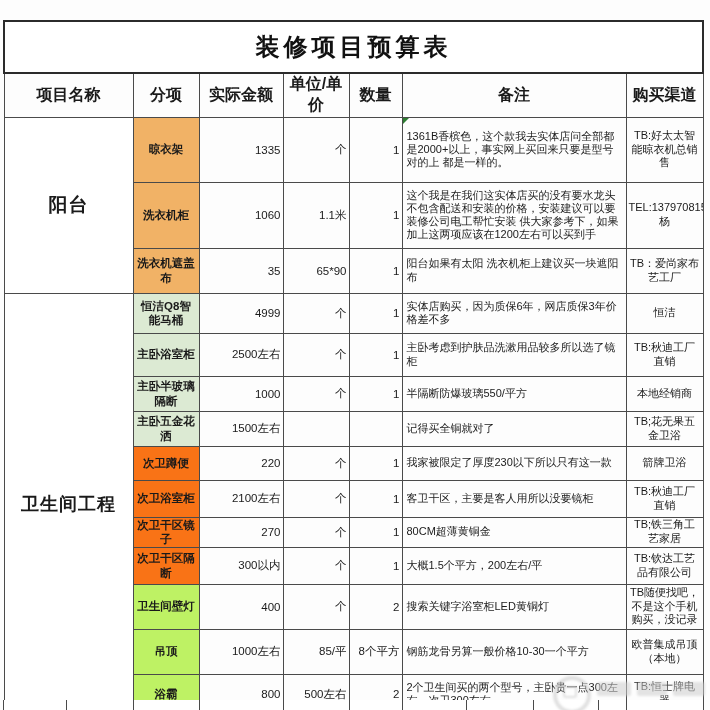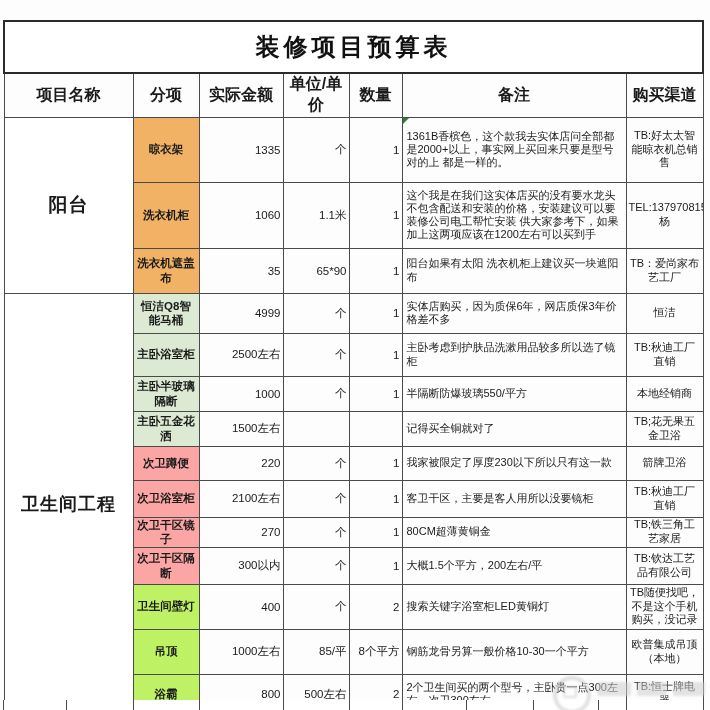--- a/index.html
+++ b/index.html
@@ -15,21 +15,21 @@
     font-family:"Liberation Serif", serif;font-size:24px;font-weight:600;
     text-align:center;letter-spacing:4px;color:#111;
   }
   .group-cell{
     background:#ffffff;text-align:center;font-weight:bold;font-size:18px;letter-spacing:1px;
   }
   .group-balcony{font-size:19px;}
   .item-cell{font-size:11.5px;font-weight:600;text-align:center;line-height:1.25;}
   .tint-orange{background:#f1b266;}
   .tint-green{background:#dcead3;}
-  .tint-blue{background:#fca5a5;}
+  .tint-blue{background:#f97316;}
   .tint-gray{background:#bef264;}
   .num-cell,.unit-cell,.qty-cell{font-size:11.5px;text-align:right;}
   .remark-cell{font-size:11px;text-align:left;line-height:1.2;padding:1px 2px 1px 4px;position:relative;}
   .channel-cell{font-size:11px;text-align:center;line-height:1.25;}
   .remark-cell.flagged::before{
     content:"";position:absolute;left:0;top:0;width:0;height:0;
     border-top:6px solid #2e7d32;border-right:6px solid transparent;
   }
   
   #bottom-strip{

